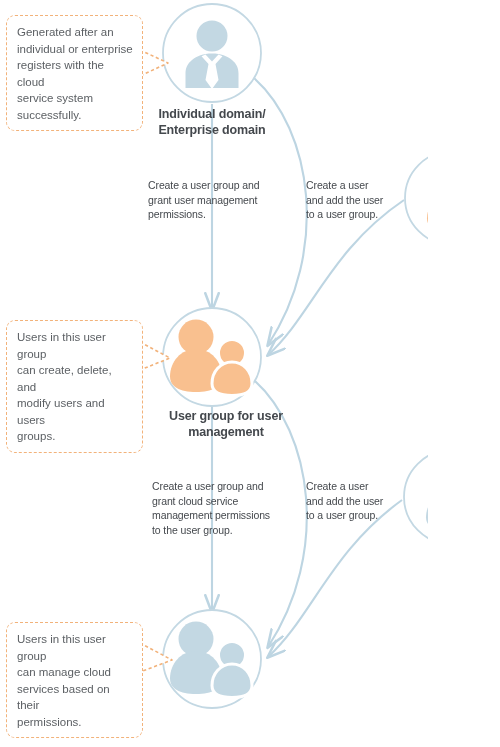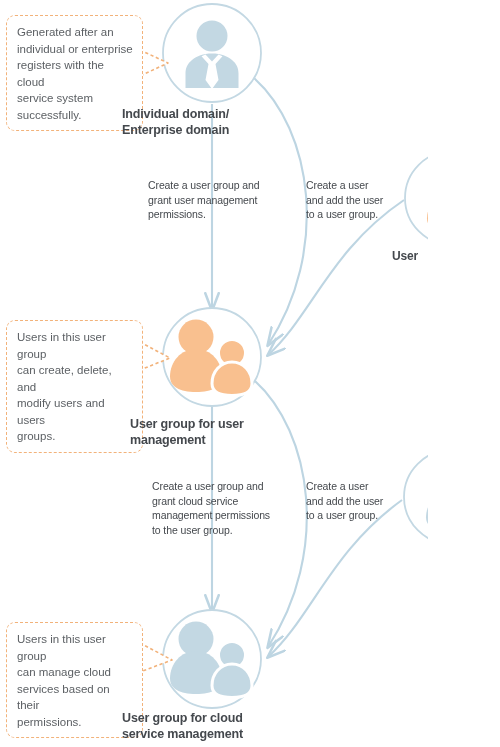--- a/index.html
+++ b/index.html
@@ -19,21 +19,21 @@
   }
   #diagram-svg {
     position: absolute;
     left: 0;
     top: 0;
     width: 500px;
     height: 747px;
   }
   .node-label {
     position: absolute;
-    text-align: left;
+    text-align: center;
     color: #44484d;
     font-size: 12.5px;
     font-weight: bold;
     line-height: 16px;
     letter-spacing: -0.15px;
     white-space: pre-line;
   }
   .edge-label {
     position: absolute;
     color: #44484d;
@@ -153,25 +153,23 @@
   <div class="callout" style="left:6px; top:622px; width:137px;">Users in this user group
 can manage cloud
 services based on their
 permissions.</div>
 
   <div class="node-label" style="left:122px; top:106px; width:180px;">Individual domain/
 Enterprise domain</div>
 
   <div class="node-label" style="left:392px; top:248px; width:120px; font-size:12px;">User</div>
 
-  <div class="node-label" style="left:130px; top:408px; width:180px;margin-top:8px;">User group for user
+  <div class="node-label" style="left:136px; top:408px; width:180px;">User group for user
 management</div>
 
-  <div class="node-label" style="left:122px; top:710px; width:180px;">User group for cloud
-service management</div>
 
   <div class="edge-label" style="left:148px; top:178px; width:150px;">Create a user group and
 grant user management
 permissions.</div>
 
   <div class="edge-label" style="left:306px; top:178px; width:96px;">Create a user
 and add the user
 to a user group.</div>
 
   <div class="edge-label" style="left:152px; top:479px; width:152px;">Create a user group and

